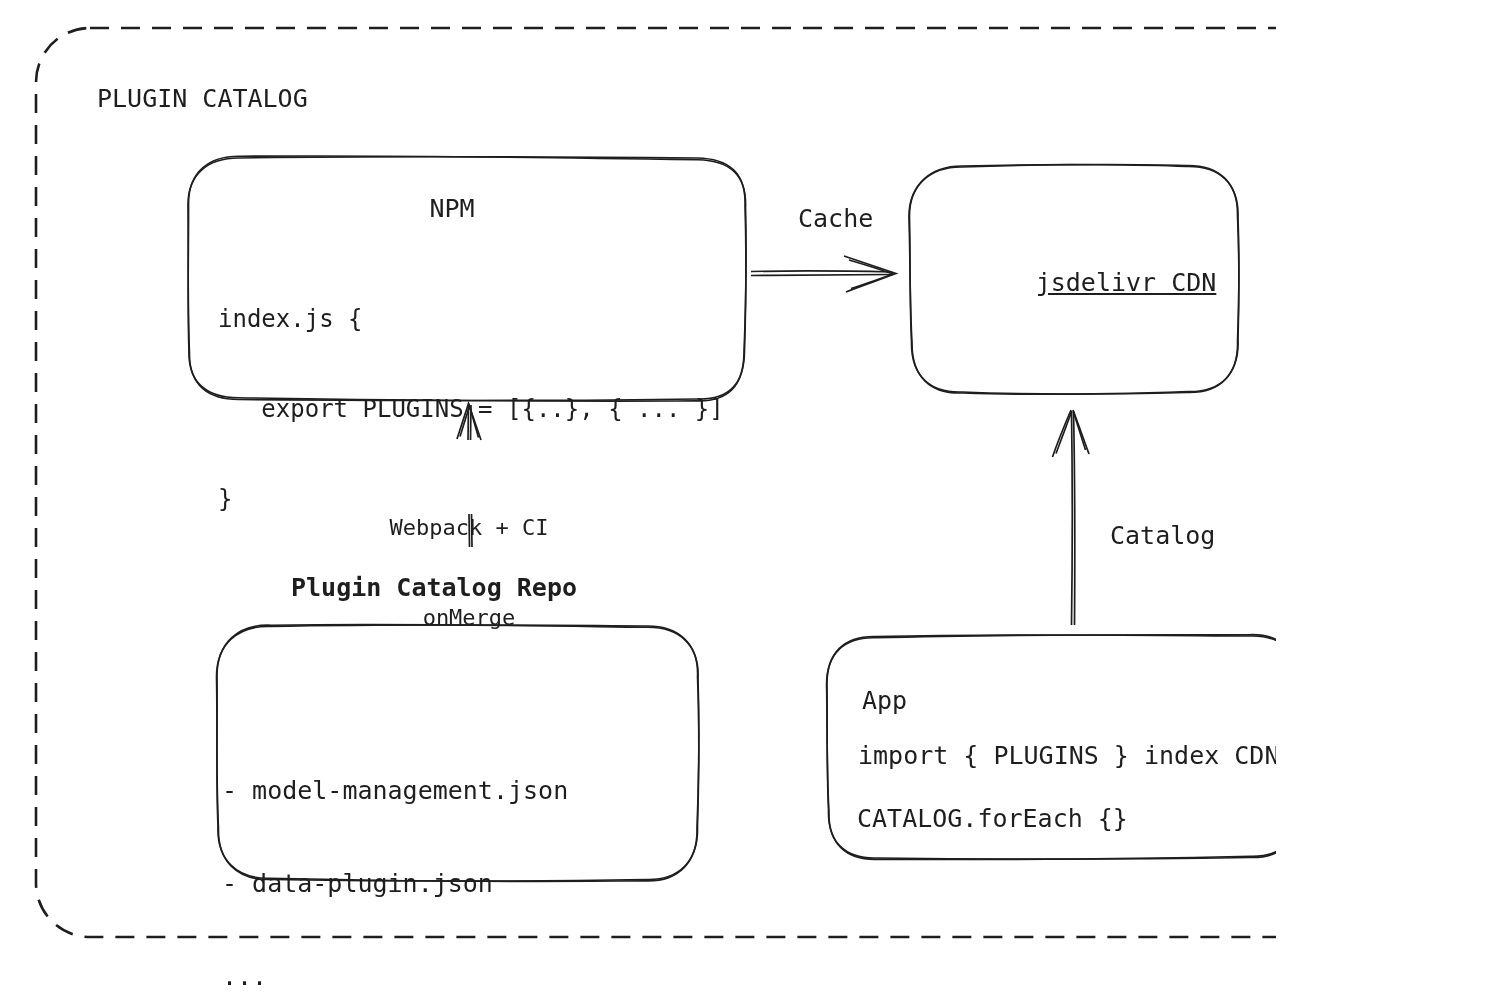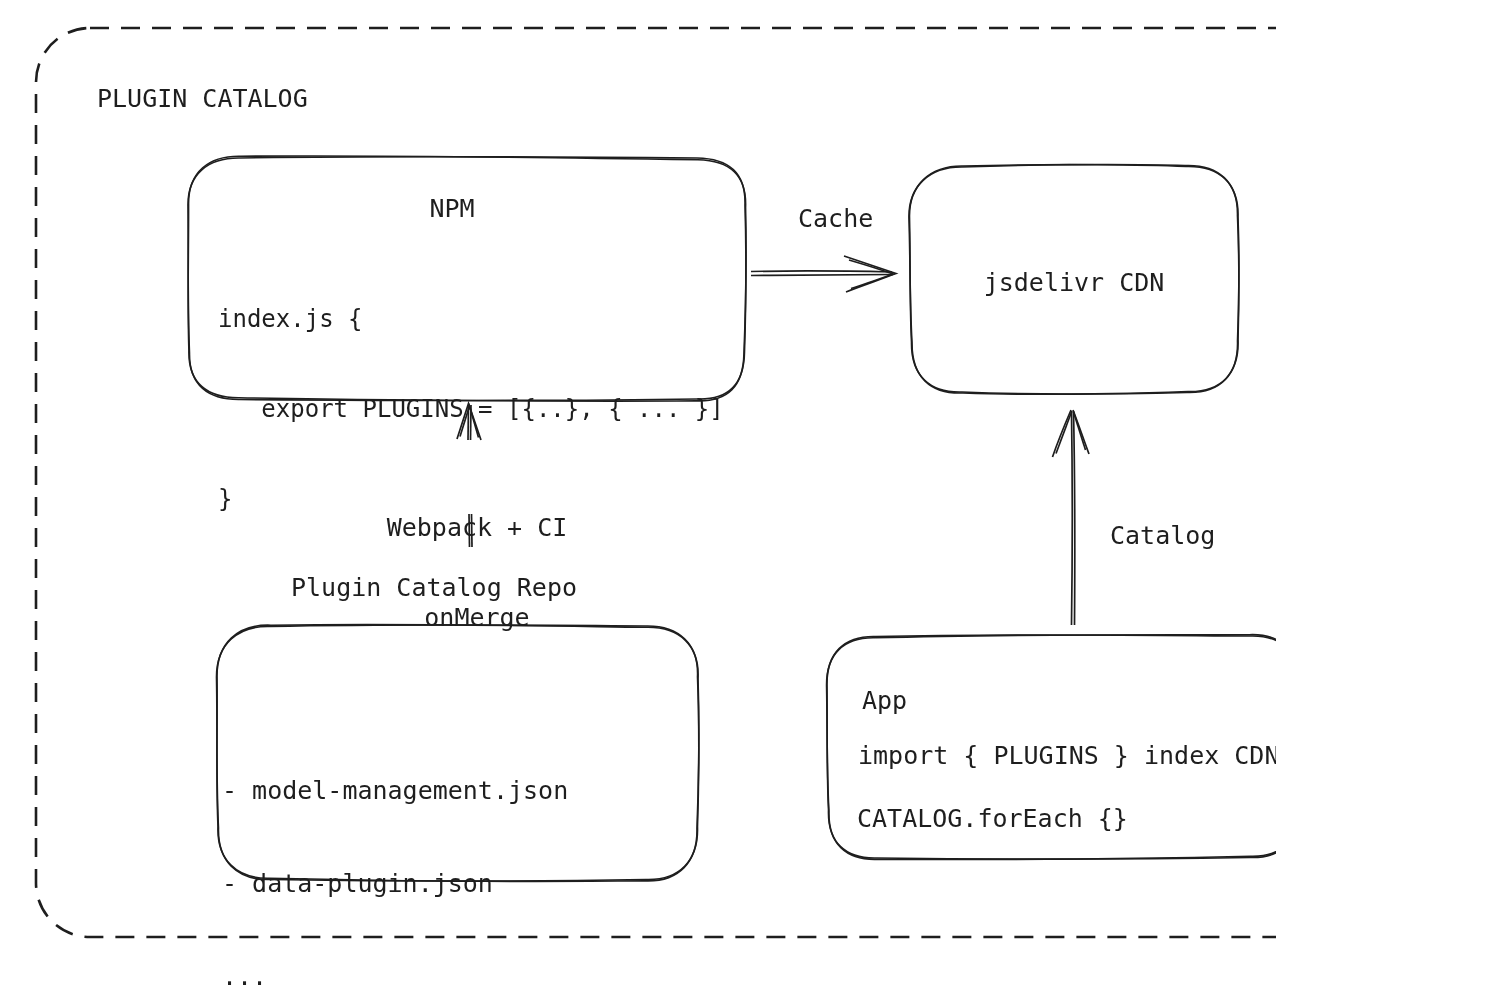--- a/index.html
+++ b/index.html
@@ -23,21 +23,21 @@
   .txt {
     position: absolute;
     white-space: pre;
     color: var(--ink);
     font-size: 25px;
     line-height: 1.2;
   }
   .txt.center { transform: translateX(-50%); text-align: center; }
   .codeblock { font-size: 24px; line-height: 30px; }
   .fileblock { font-size: 25px; line-height: 31px; }
-  .buildlabel { font-size: 25px; line-height: 30px; margin-left: 8px; }
+  .buildlabel { font-size: 22px; line-height: 30px; }
 </style>
 </head>
 <body>
 
 <div class="stage">
 
   <svg class="shapes" width="1506" height="1002" viewBox="0 0 1506 1002">
 
     <g>
       <rect x="36" y="28" width="1412" height="909" rx="54" ry="54" stroke-width="2.6" stroke-dasharray="19 12"></rect>
@@ -157,28 +157,28 @@
 
   <div class="txt center" style="left:452px; top:194px;">NPM</div>
   <div class="txt codeblock" style="left:218px; top:244px;">
     <div>index.js {</div>
     <div>   export PLUGINS = [{..}, { ... }]</div>
     <div>}</div>
   </div>
 
   <div class="txt" style="left:790px; top:204px;margin-left:8px;">Cache</div>
 
-  <div class="txt center" style="left:1074px; top:268px;">jsdelivr CDN</div>
+  <div class="txt center" style="left:1126px; top:268px;text-decoration:underline;">jsdelivr CDN</div>
 
   <div class="txt center buildlabel" style="left:469px; top:453px;">
     <div>Webpack + CI</div>
     <div>onMerge</div>
   </div>
 
-  <div class="txt center" style="left:434px; top:573px;">Plugin Catalog Repo</div>
+  <div class="txt center" style="left:434px; top:573px;font-weight:bold;">Plugin Catalog Repo</div>
   <div class="txt fileblock" style="left:222px; top:713px;">
     <div>- model-management.json</div>
     <div>- data-plugin.json</div>
     <div>...</div>
   </div>
 
   <div class="txt" style="left:1110px; top:521px;">Catalog</div>
 
   <div class="txt" style="left:862px; top:686px;">App</div>
   <div class="txt" style="left:858px; top:741px;">import { PLUGINS } index CDN</div>

